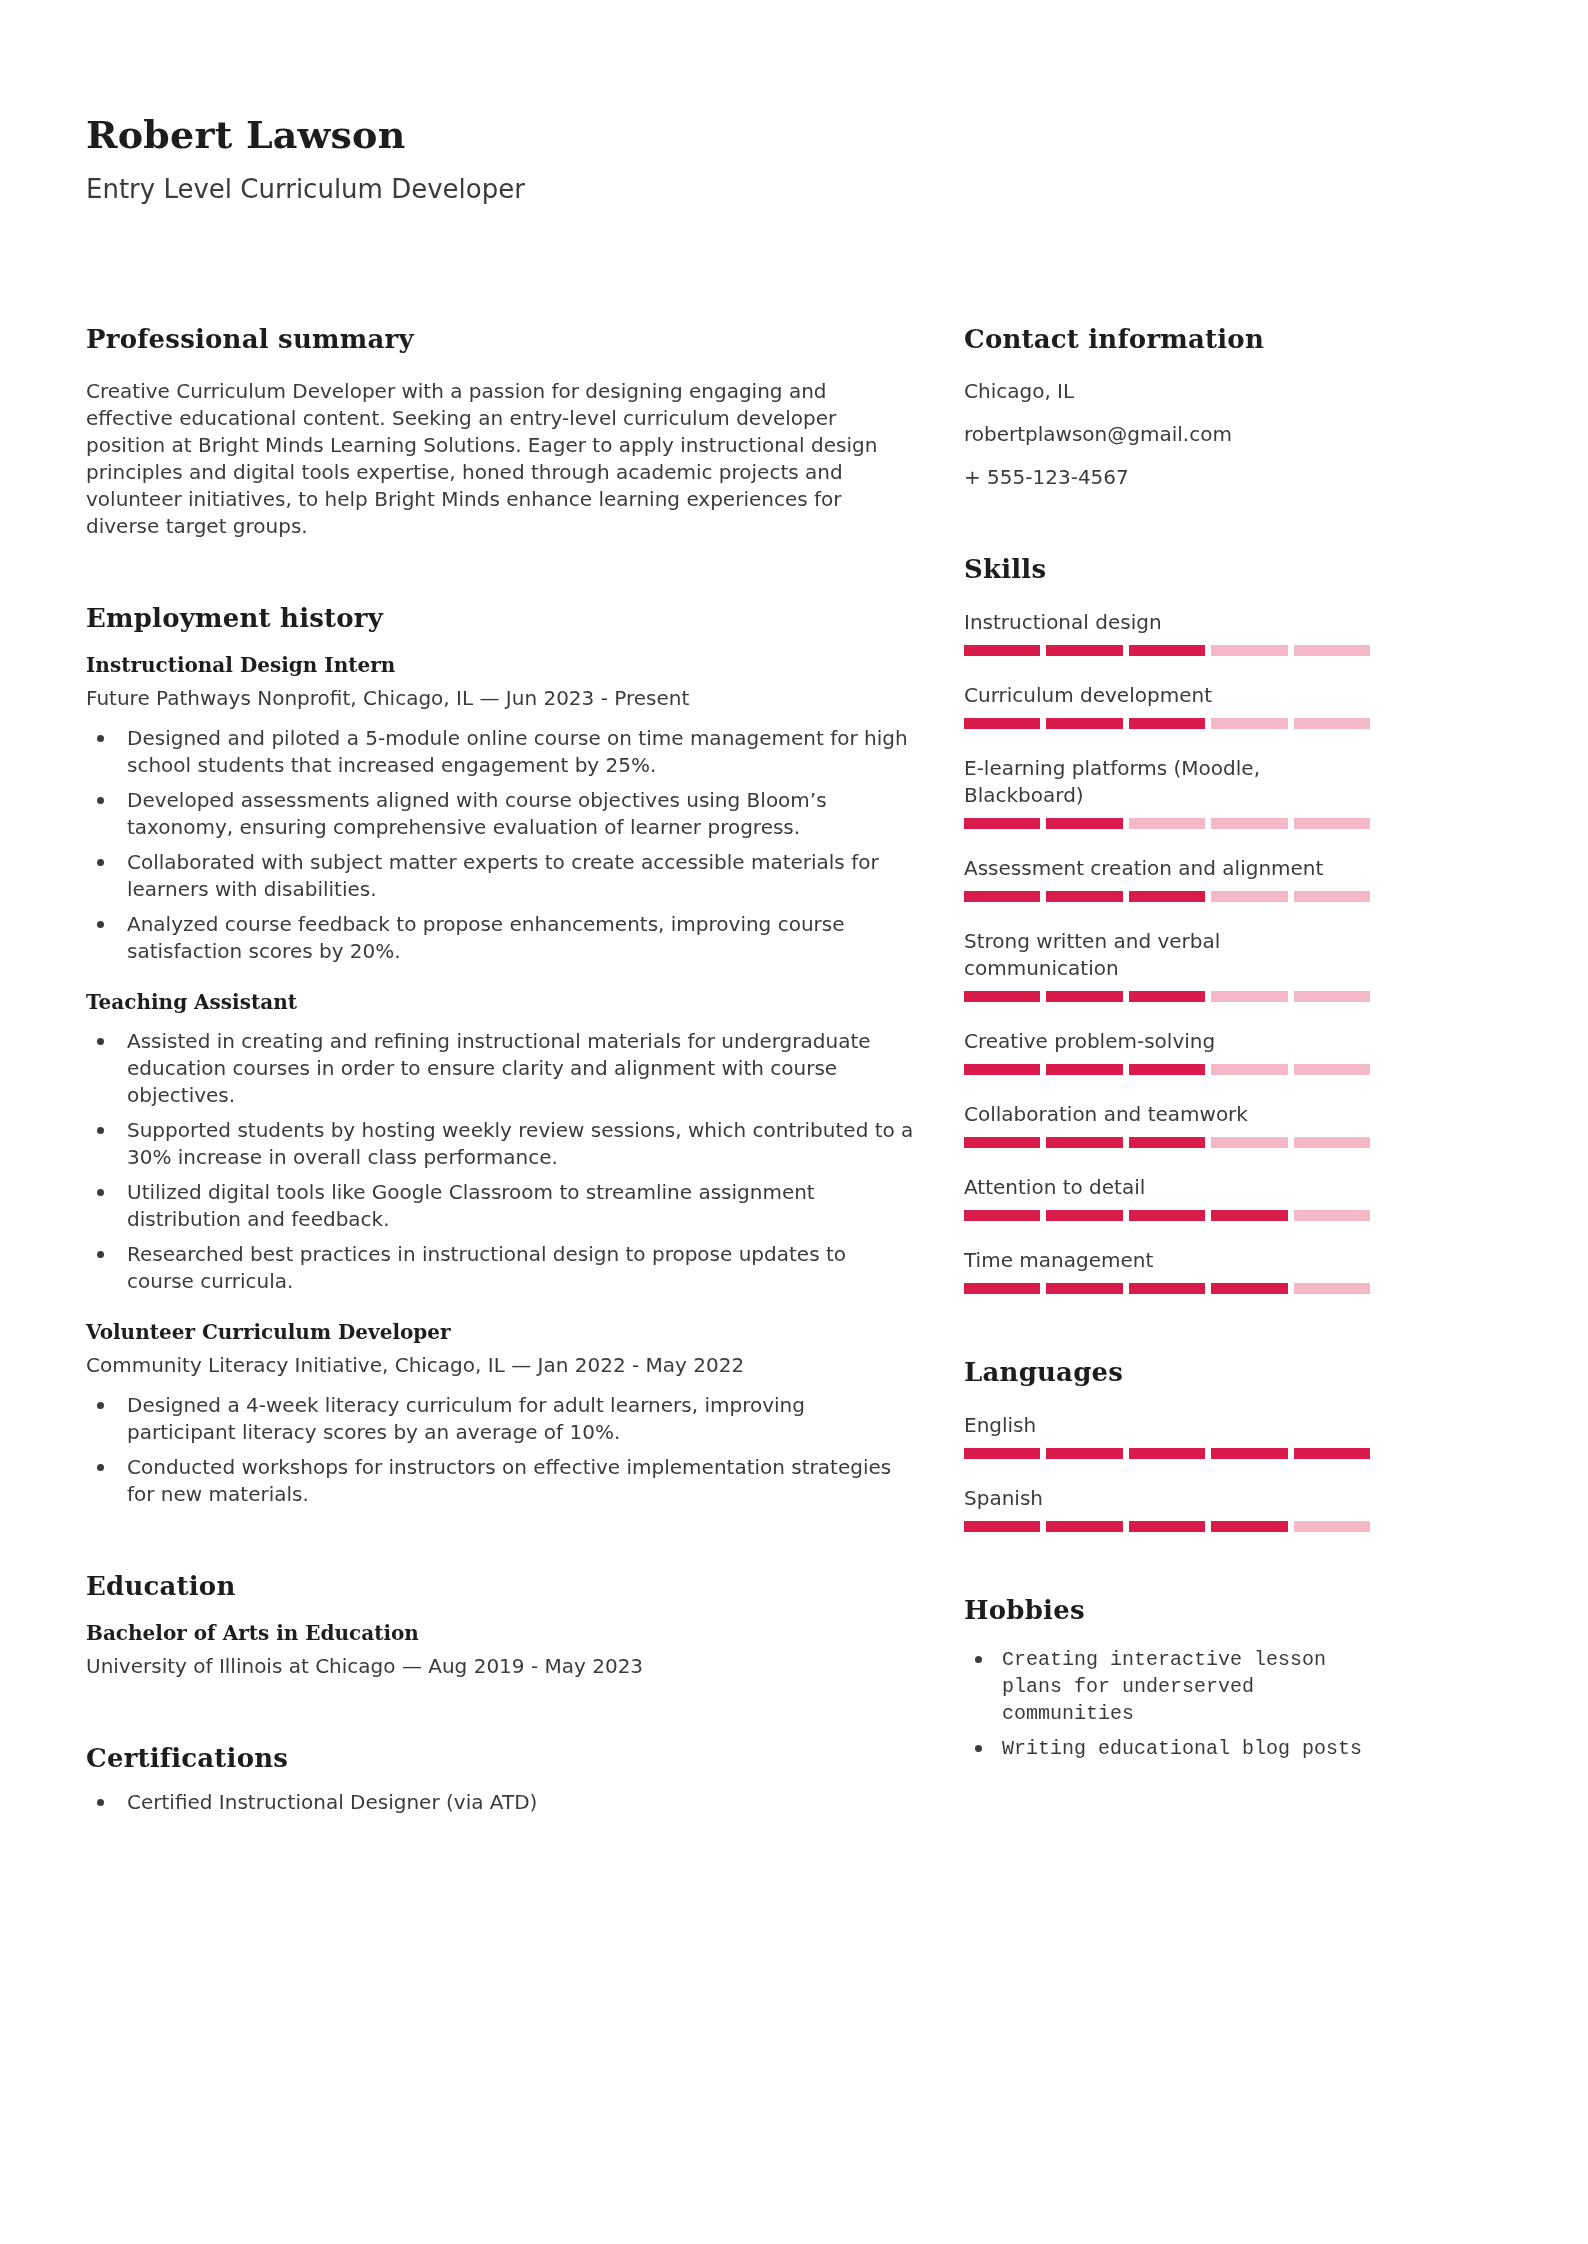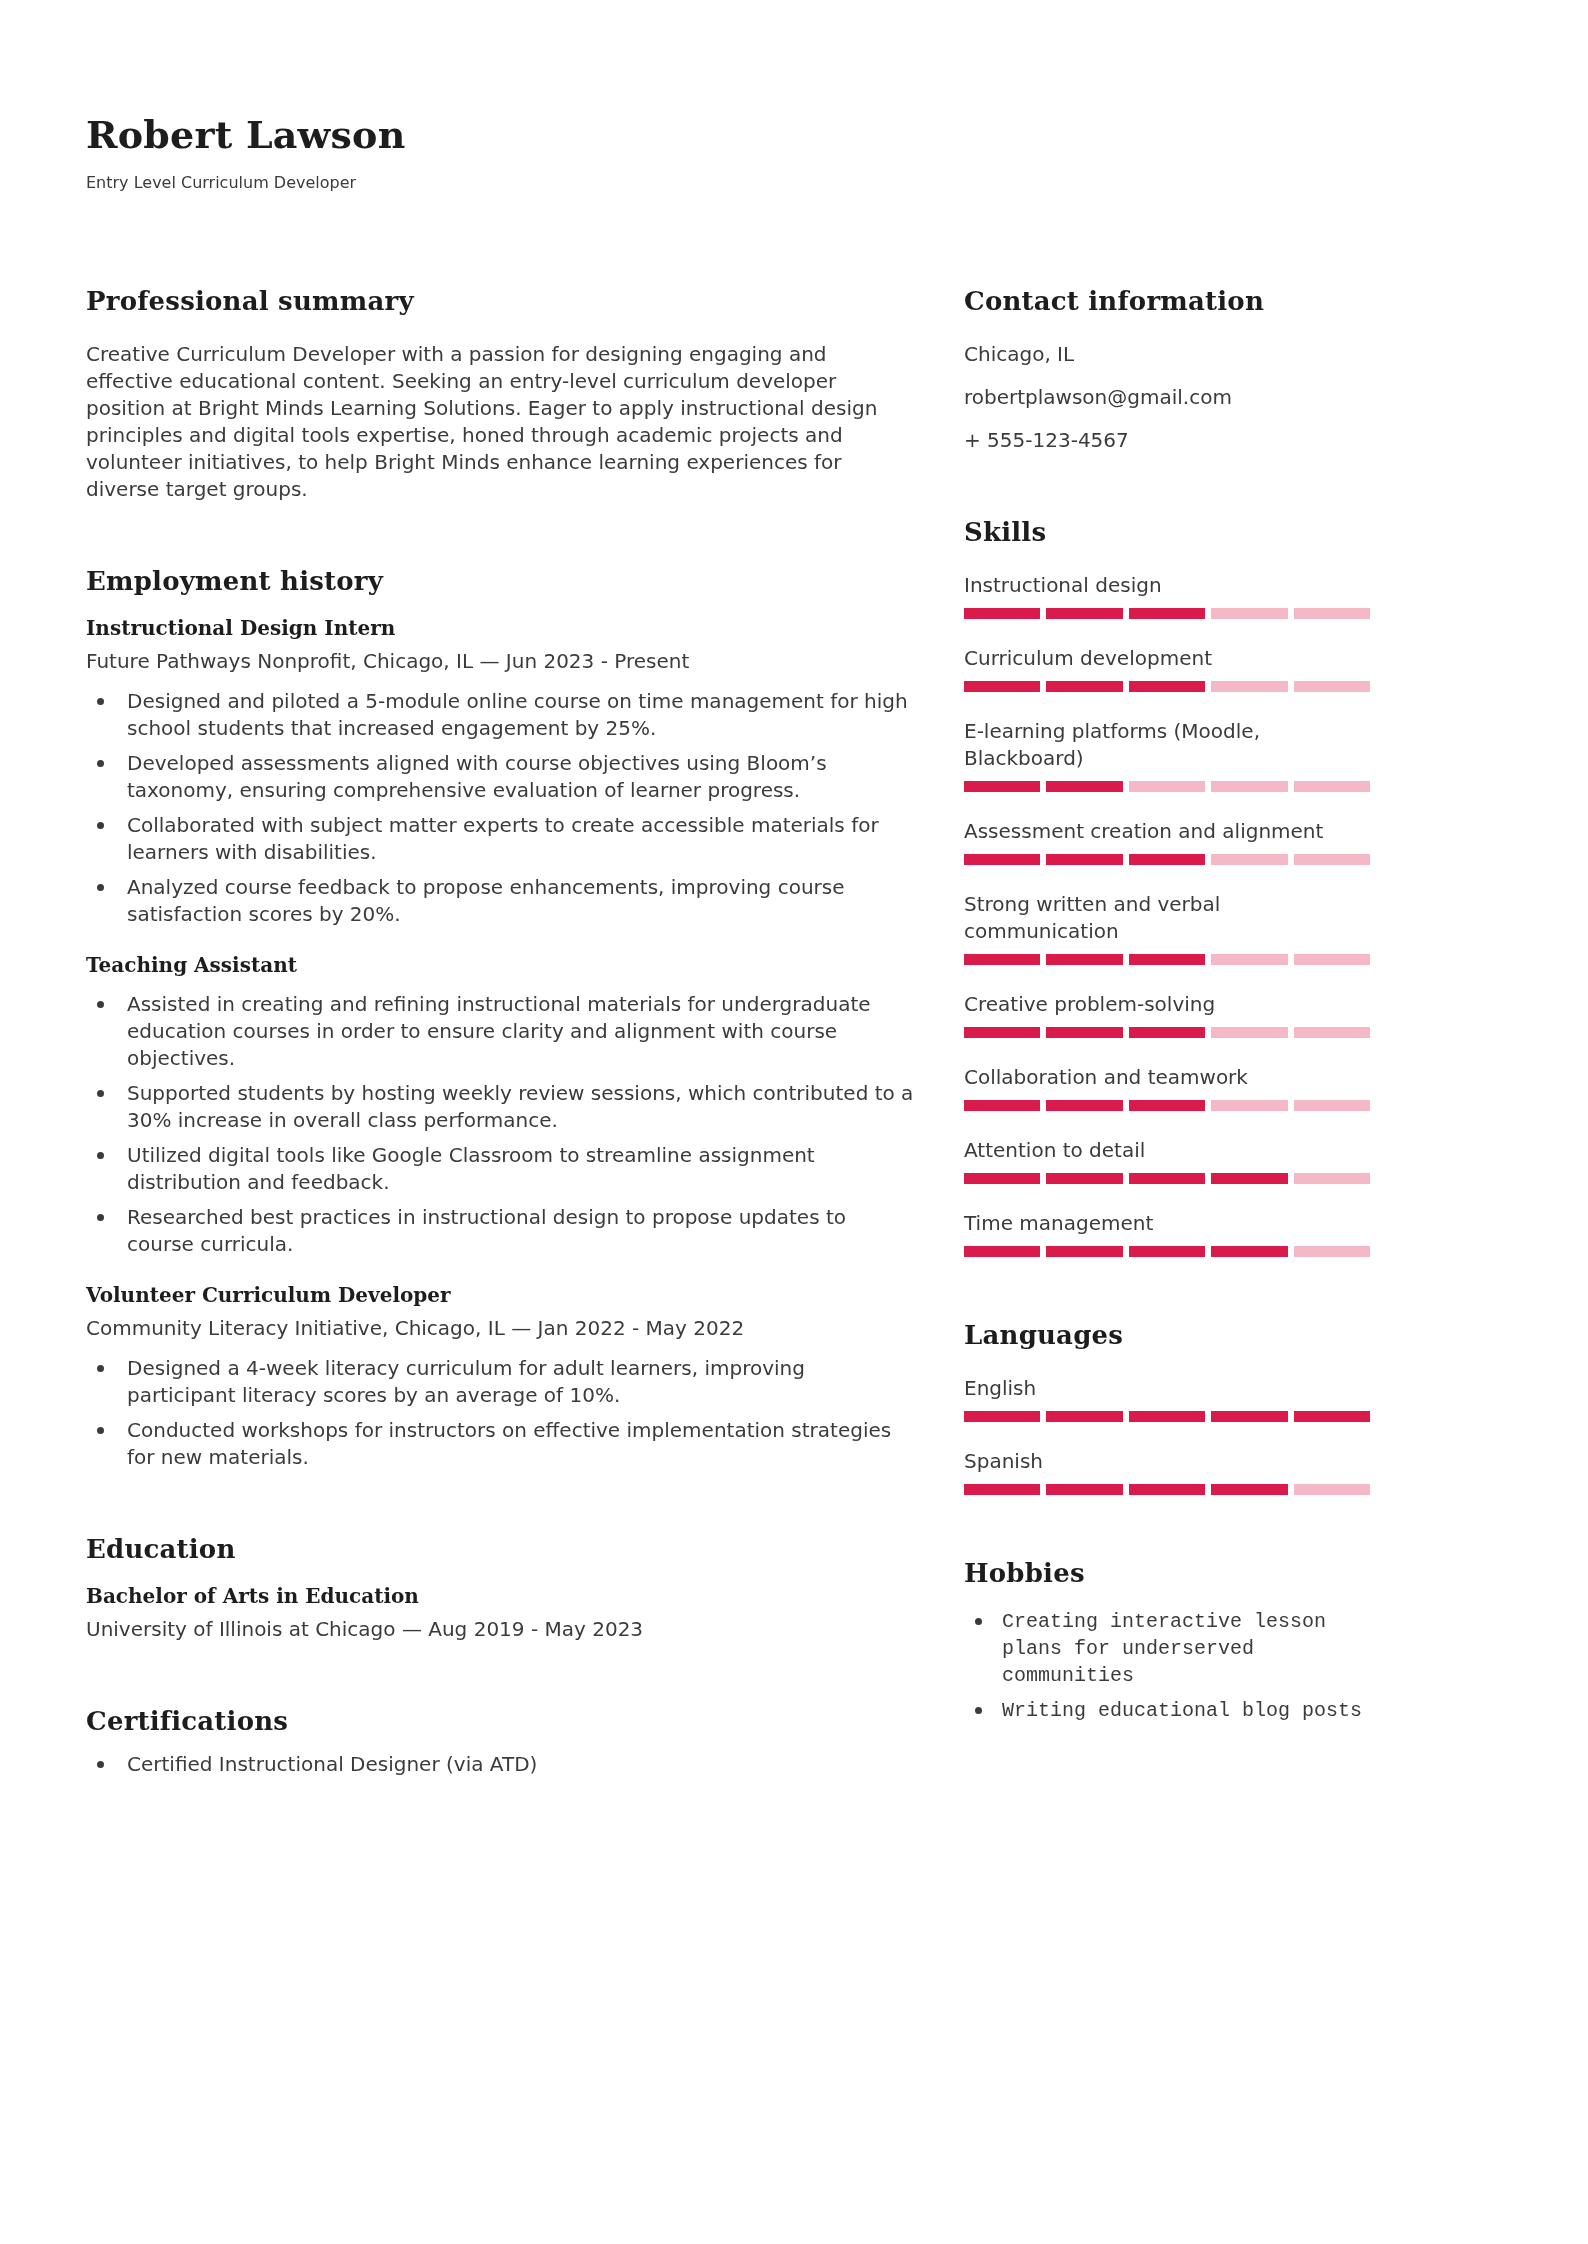--- a/index.html
+++ b/index.html
@@ -31,31 +31,31 @@
     margin: 0;
     font-family: "DejaVu Serif", serif;
     font-weight: 700;
     font-size: 38px;
     line-height: 1.2;
     color: var(--heading-text);
     letter-spacing: 0.2px;
   }
   .job-headline {
     margin-top: 14px;
-    font-size: 16px;
+    font-size: 26px;
     line-height: 1.35;
     color: var(--body-text);
   }
 
   
   .columns {
     display: grid;
     grid-template-columns: 1fr 406px;
     column-gap: 48px;
-    margin-top: 92px;
+    margin-top: 116px;
   }
 
   .section + .section { margin-top: 62px; }
 
   h2.section-heading {
     margin: 0;
     font-family: "DejaVu Serif", serif;
     font-weight: 700;
     font-size: 26px;
     line-height: 1.3;

